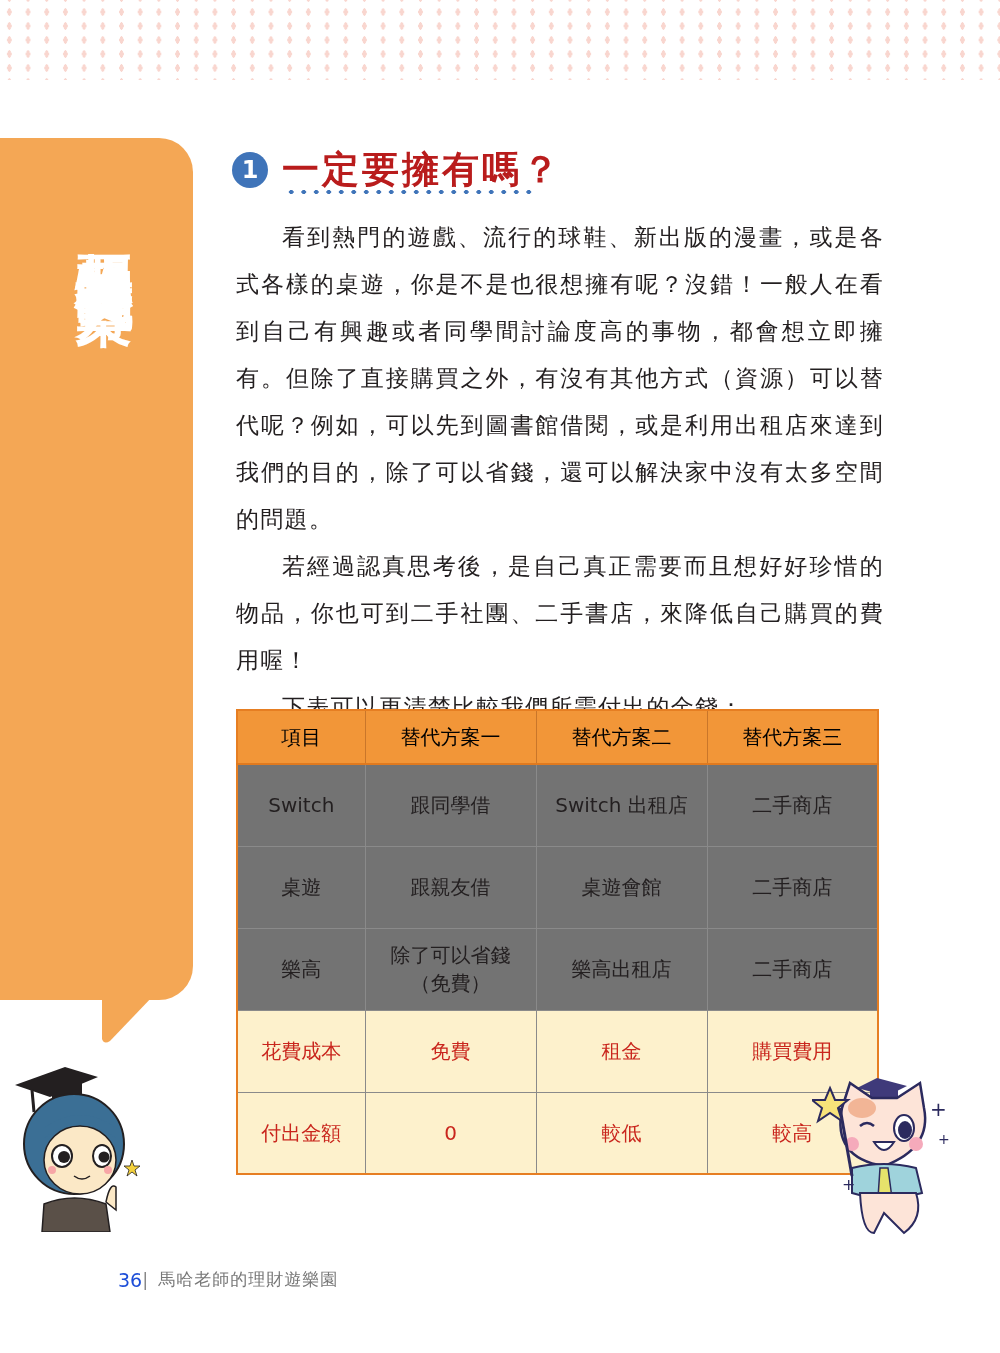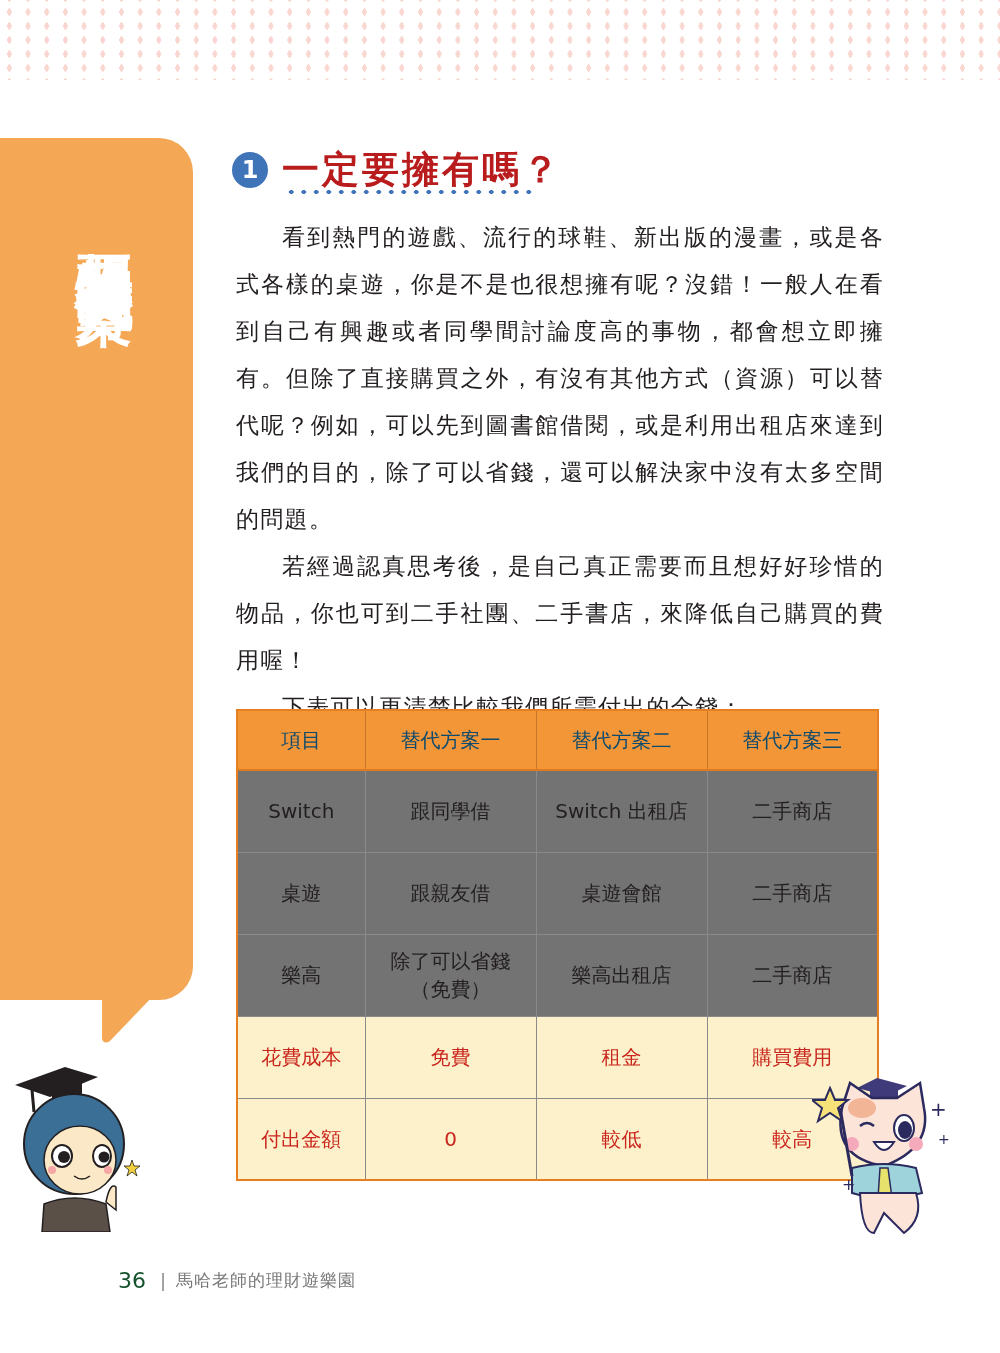--- a/index.html
+++ b/index.html
@@ -48,35 +48,35 @@
   .compare-table {
     position: absolute; left: 236px; top: 709px; width: 641px;
     border-collapse: collapse; border: 2px solid #e67e22;
     table-layout: fixed;
   }
   .compare-table th, .compare-table td {
     border: 1px solid #8a8a8a; text-align: center; vertical-align: middle;
     font-size: 20px; line-height: 28px;
   }
   .compare-table th {
-    background: #f29638; color: #0c4a6e; font-weight: normal; height: 60px;
+    background: #f29638; color: #000000; font-weight: normal; height: 54px;
     border-color: #c9762a; border-bottom: 2px solid #e07a1f; margin-left: 31px;
   }
   .compare-table td { height: 82px; color: #231f20; background: #737373; }
   .compare-table tr.cost-row td { background: #fdf1cc; color: #c9261d; }
   .compare-table col.c0 { width: 128px; }
   .compare-table col.c1 { width: 171px; }
   .compare-table col.c2 { width: 171px; }
   .compare-table col.c3 { width: 171px; }
 
   .teacher-girl { position: absolute; left: 10px; top: 1052px; width: 130px; height: 180px; }
   .cat-mascot { position: absolute; left: 812px; top: 1068px; width: 150px; height: 170px; }
 
   .footer { position: absolute; left: 118px; top: 1268px; display: flex; align-items: center; font-size: 18px; }
-  .page-num { color: #14532d; font-size: 22px; margin-right: 14px; }
+  .page-num { color: #1d4ed8; font-size: 19px; }
   .footer-sep { color: #888; margin-right: 10px; }
   .book-title { color: #777777; font-size: 17px; letter-spacing: 1px; }
 </style>
 </head>
 <body>
 
 <div class="dot-pattern"></div>
 
 <div class="side-banner"></div>
 <svg class="side-banner-tail" viewBox="0 0 52 50">

